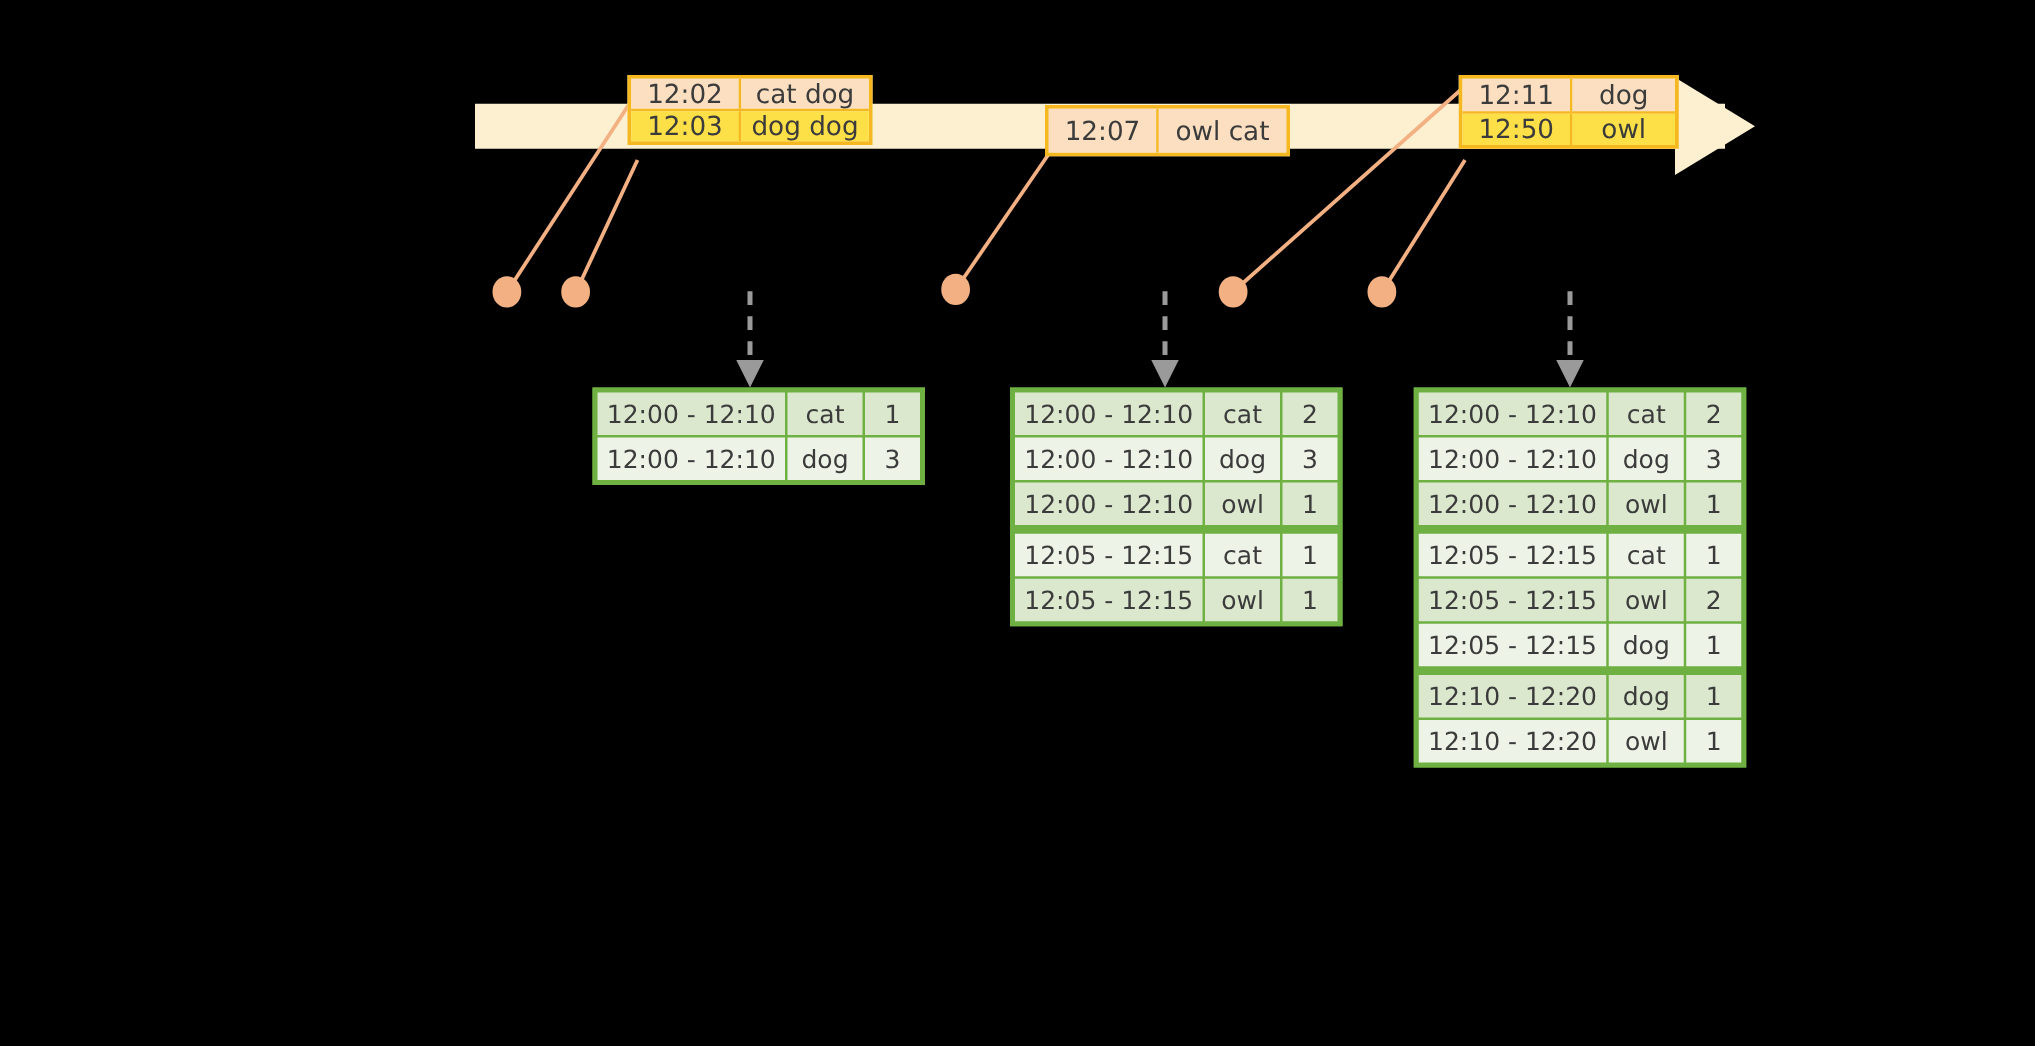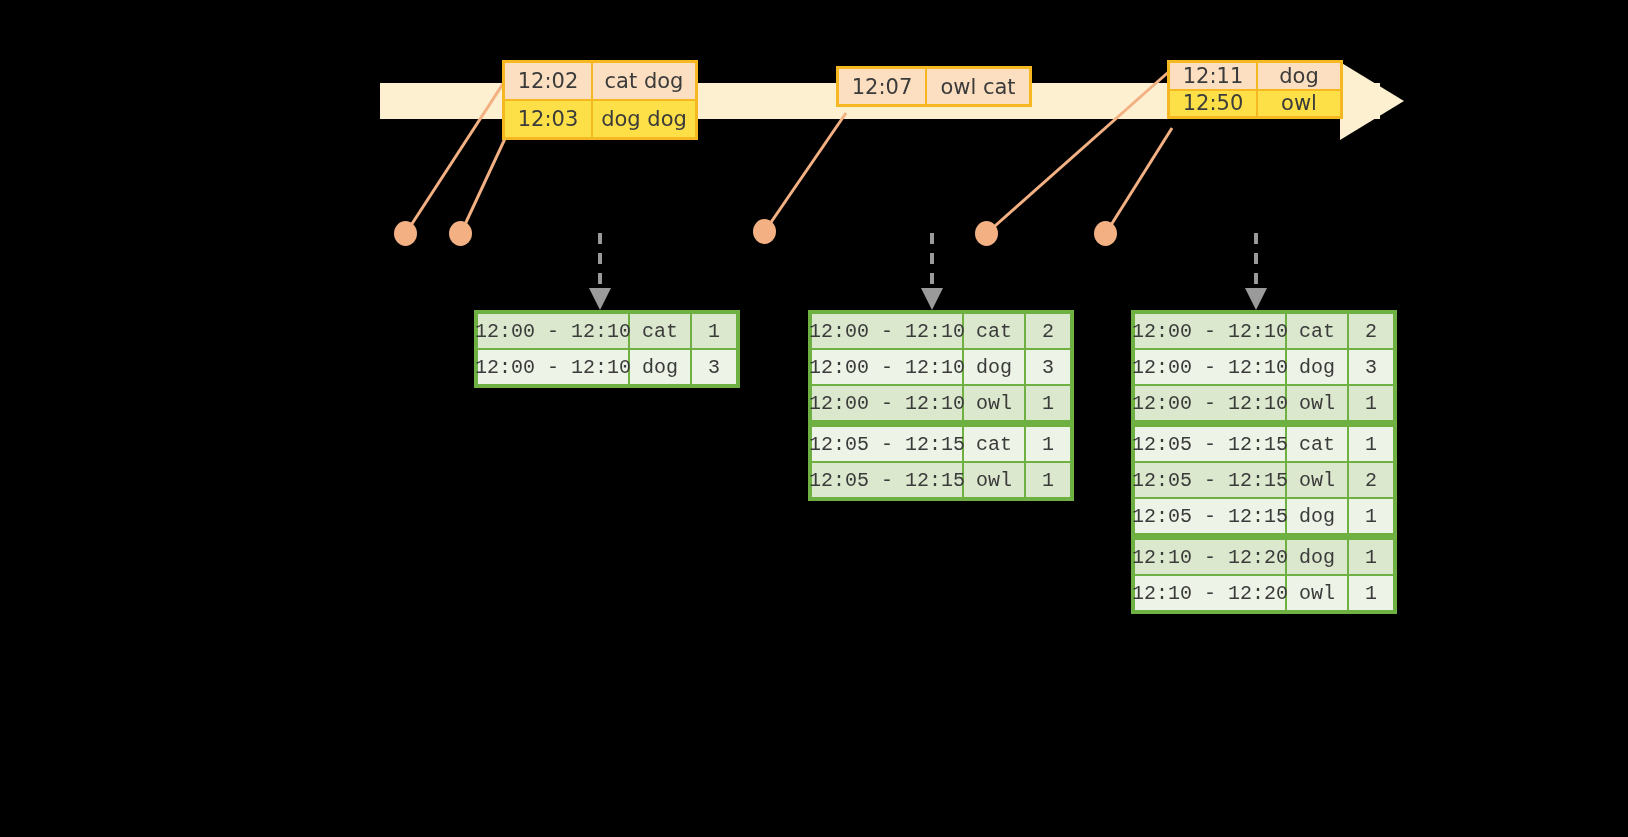--- a/index.html
+++ b/index.html
@@ -15,21 +15,21 @@
   .evt-row{display:flex;flex:1 1 auto;}
   .evt-row + .evt-row{border-top:2px solid #f5b821;}
   .evt-row.shade .evt-time,.evt-row.shade .evt-val{background:#fbdfc0;}
   .evt-time,.evt-val{display:flex;align-items:center;justify-content:center;
             color:#3b3b3b;font-size:21px;background:#fde047;white-space:nowrap;}
   .evt-time{width:86px;border-right:2px solid #f5b821;}
   .evt-val{flex:1 1 auto;}
 
   
   .gtable{position:absolute;border:4px solid #6fb043;box-sizing:border-box;
-          background:#6fb043;display:flex;flex-direction:column;gap:2px;padding:0;z-index:4;font-family:Liberation Mono, monospace;}
+          background:#6fb043;display:flex;flex-direction:column;gap:2px;padding:0;z-index:4;}
   .grow{display:flex;gap:2px;}
   .gcell{display:flex;align-items:center;justify-content:center;color:#3b3b3b;
          font-size:20px;white-space:nowrap;background:#edf3e6;height:34px;}
   .grow.alt .gcell{background:#dbe8cd;}
   .c-win{width:150px;}
   .c-key{width:60px;}
   .c-cnt{width:44px;}
   .gsep{height:3px;background:#6fb043;}
 
   .dot{position:absolute;width:23px;height:25px;border-radius:50%;
@@ -66,32 +66,32 @@
       <polygon points="1245,288 1267,288 1256,310"></polygon>
     </g>
   </svg>
 
   <div class="dot" style="left:394px;top:221px;"></div>
   <div class="dot" style="left:449px;top:221px;"></div>
   <div class="dot" style="left:753px;top:219px;"></div>
   <div class="dot" style="left:975px;top:221px;"></div>
   <div class="dot" style="left:1094px;top:221px;"></div>
 
-  <div class="evt-box" style="left:502px;top:60px;width:196px;height:80px;">
+  <div class="evt-box" style="left:502px;top:60px;width:196px;height:56px;">
     <div class="evt-row shade">
       <div class="evt-time">12:02</div>
       <div class="evt-val">cat dog</div>
     </div>
     <div class="evt-row">
       <div class="evt-time">12:03</div>
       <div class="evt-val">dog dog</div>
     </div>
   </div>
 
-  <div class="evt-box" style="left:836px;top:66px;width:196px;height:41px;">
+  <div class="evt-box" style="left:836px;top:84px;width:196px;height:41px;">
     <div class="evt-row shade">
       <div class="evt-time">12:07</div>
       <div class="evt-val">owl cat</div>
     </div>
   </div>
 
   <div class="evt-box" style="left:1167px;top:60px;width:176px;height:59px;">
     <div class="evt-row shade">
       <div class="evt-time">12:11</div>
       <div class="evt-val">dog</div>

